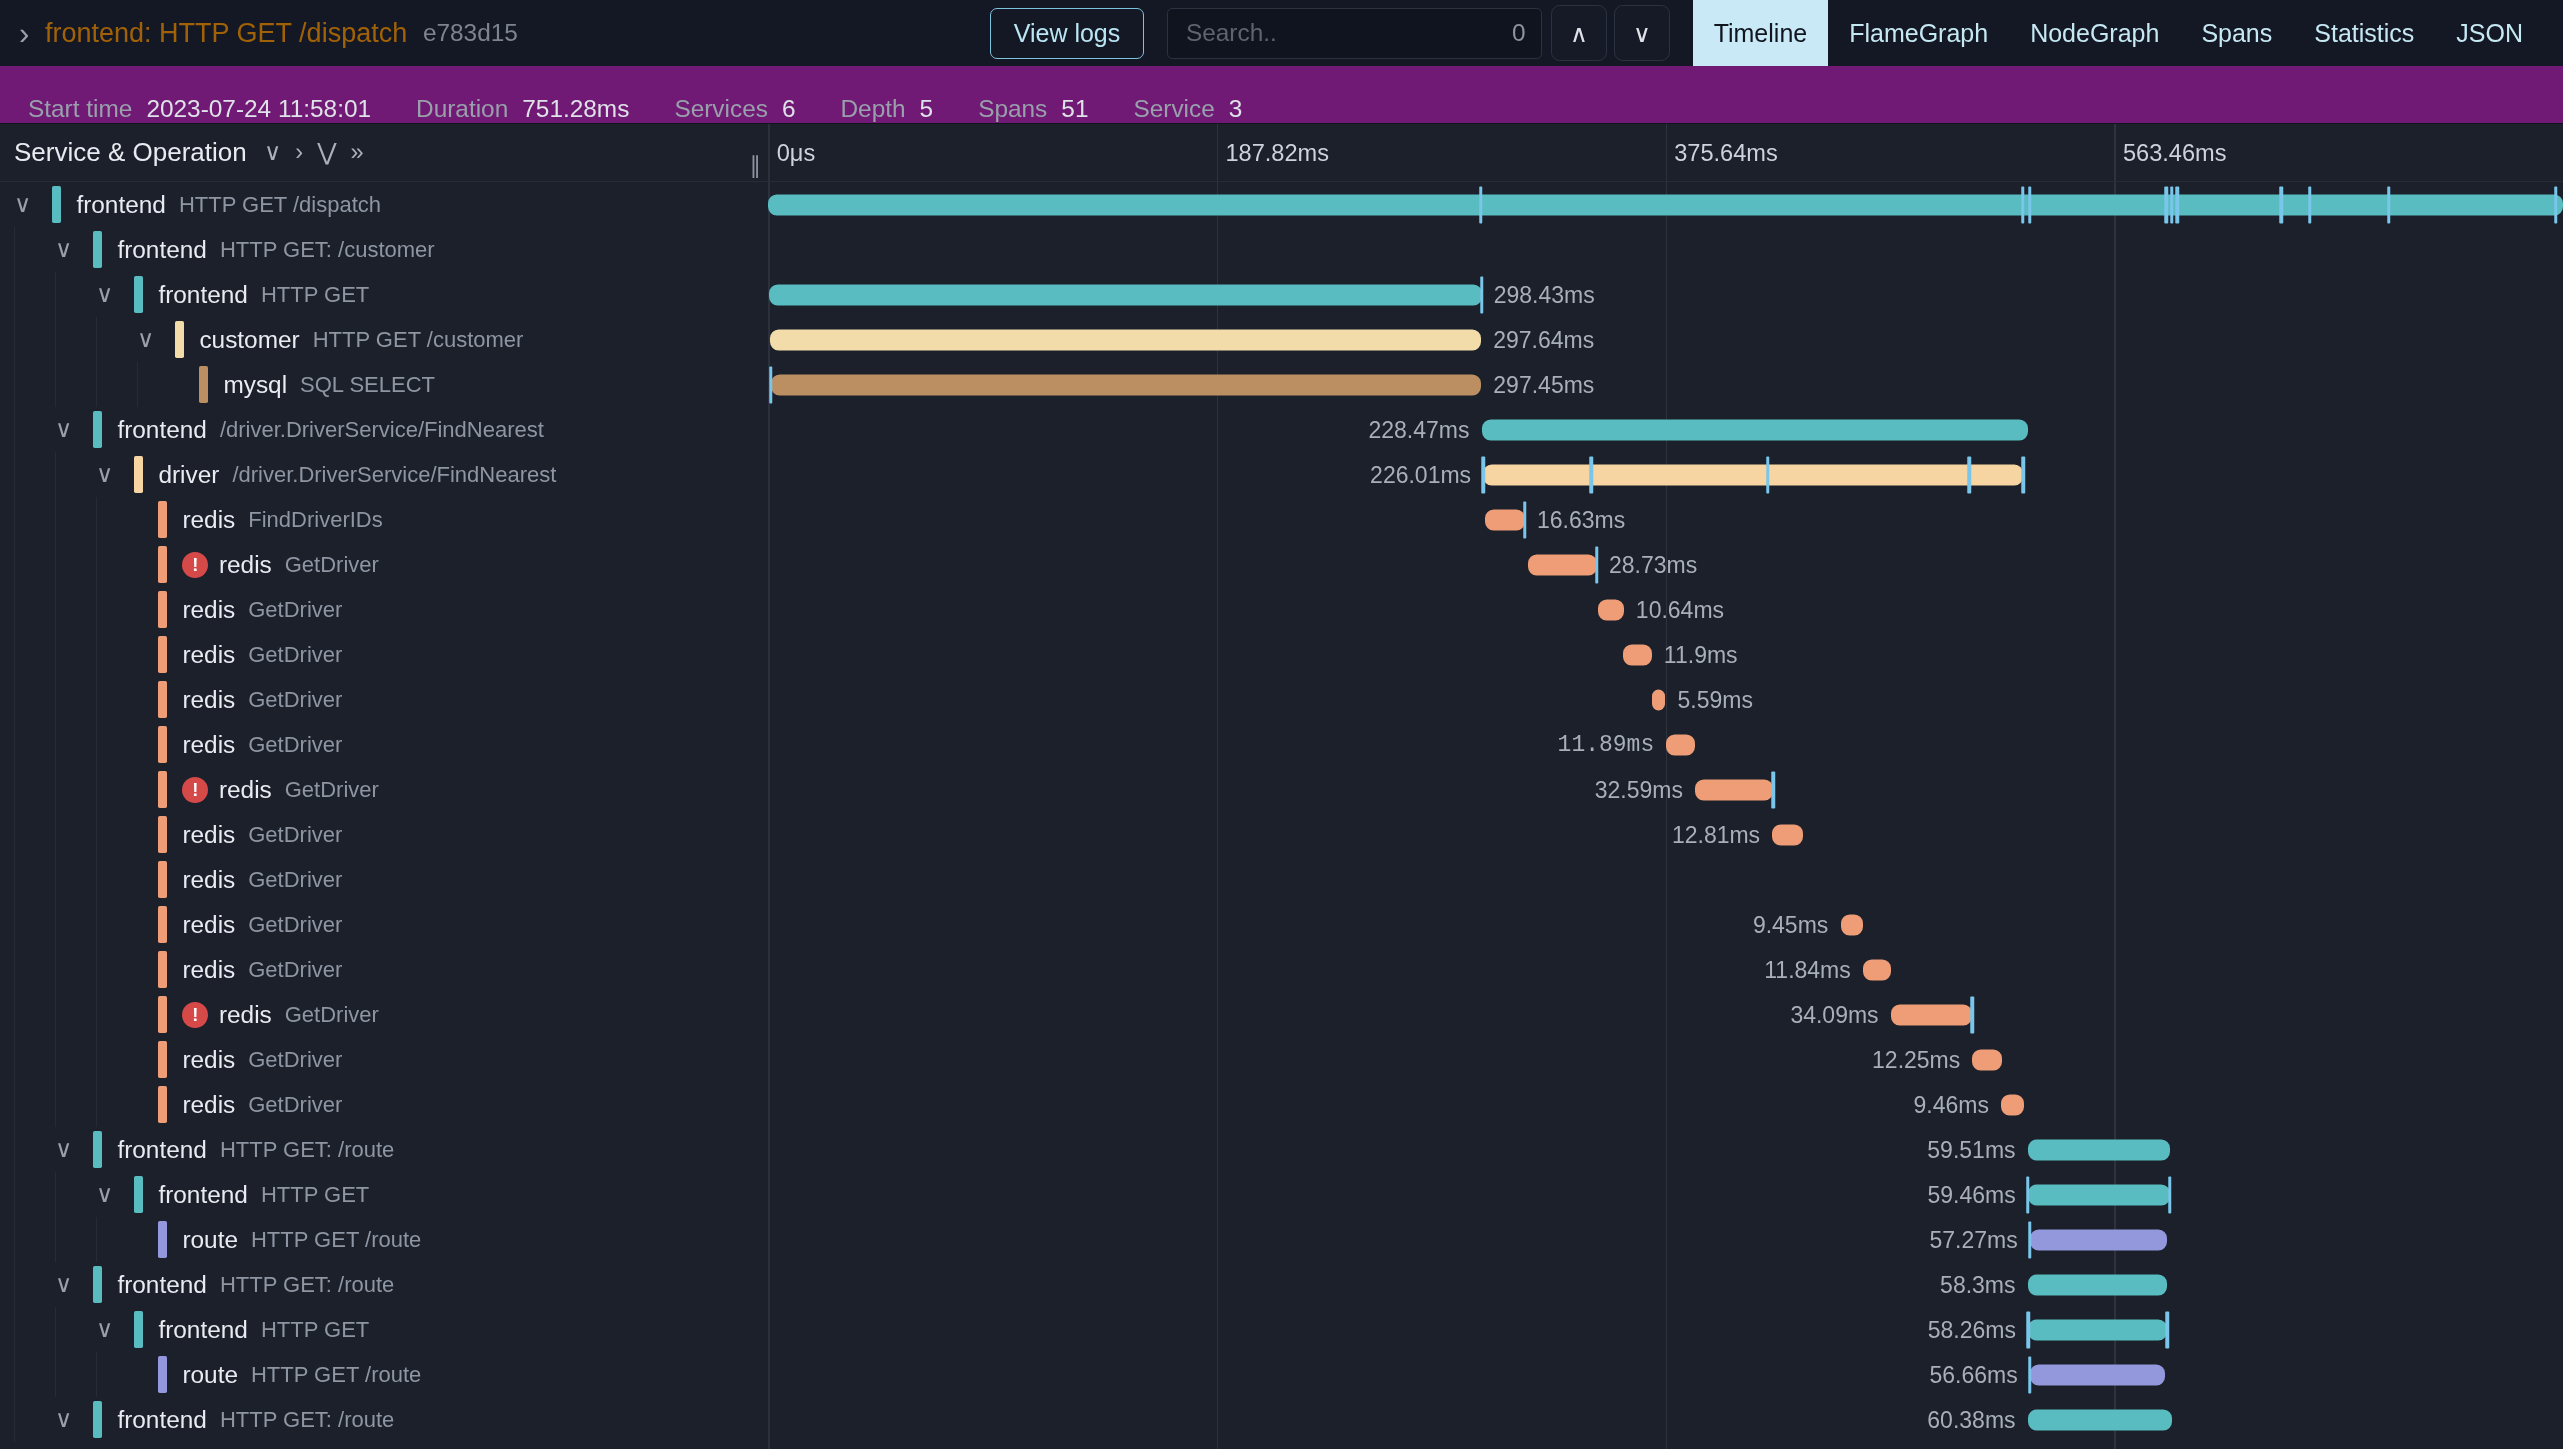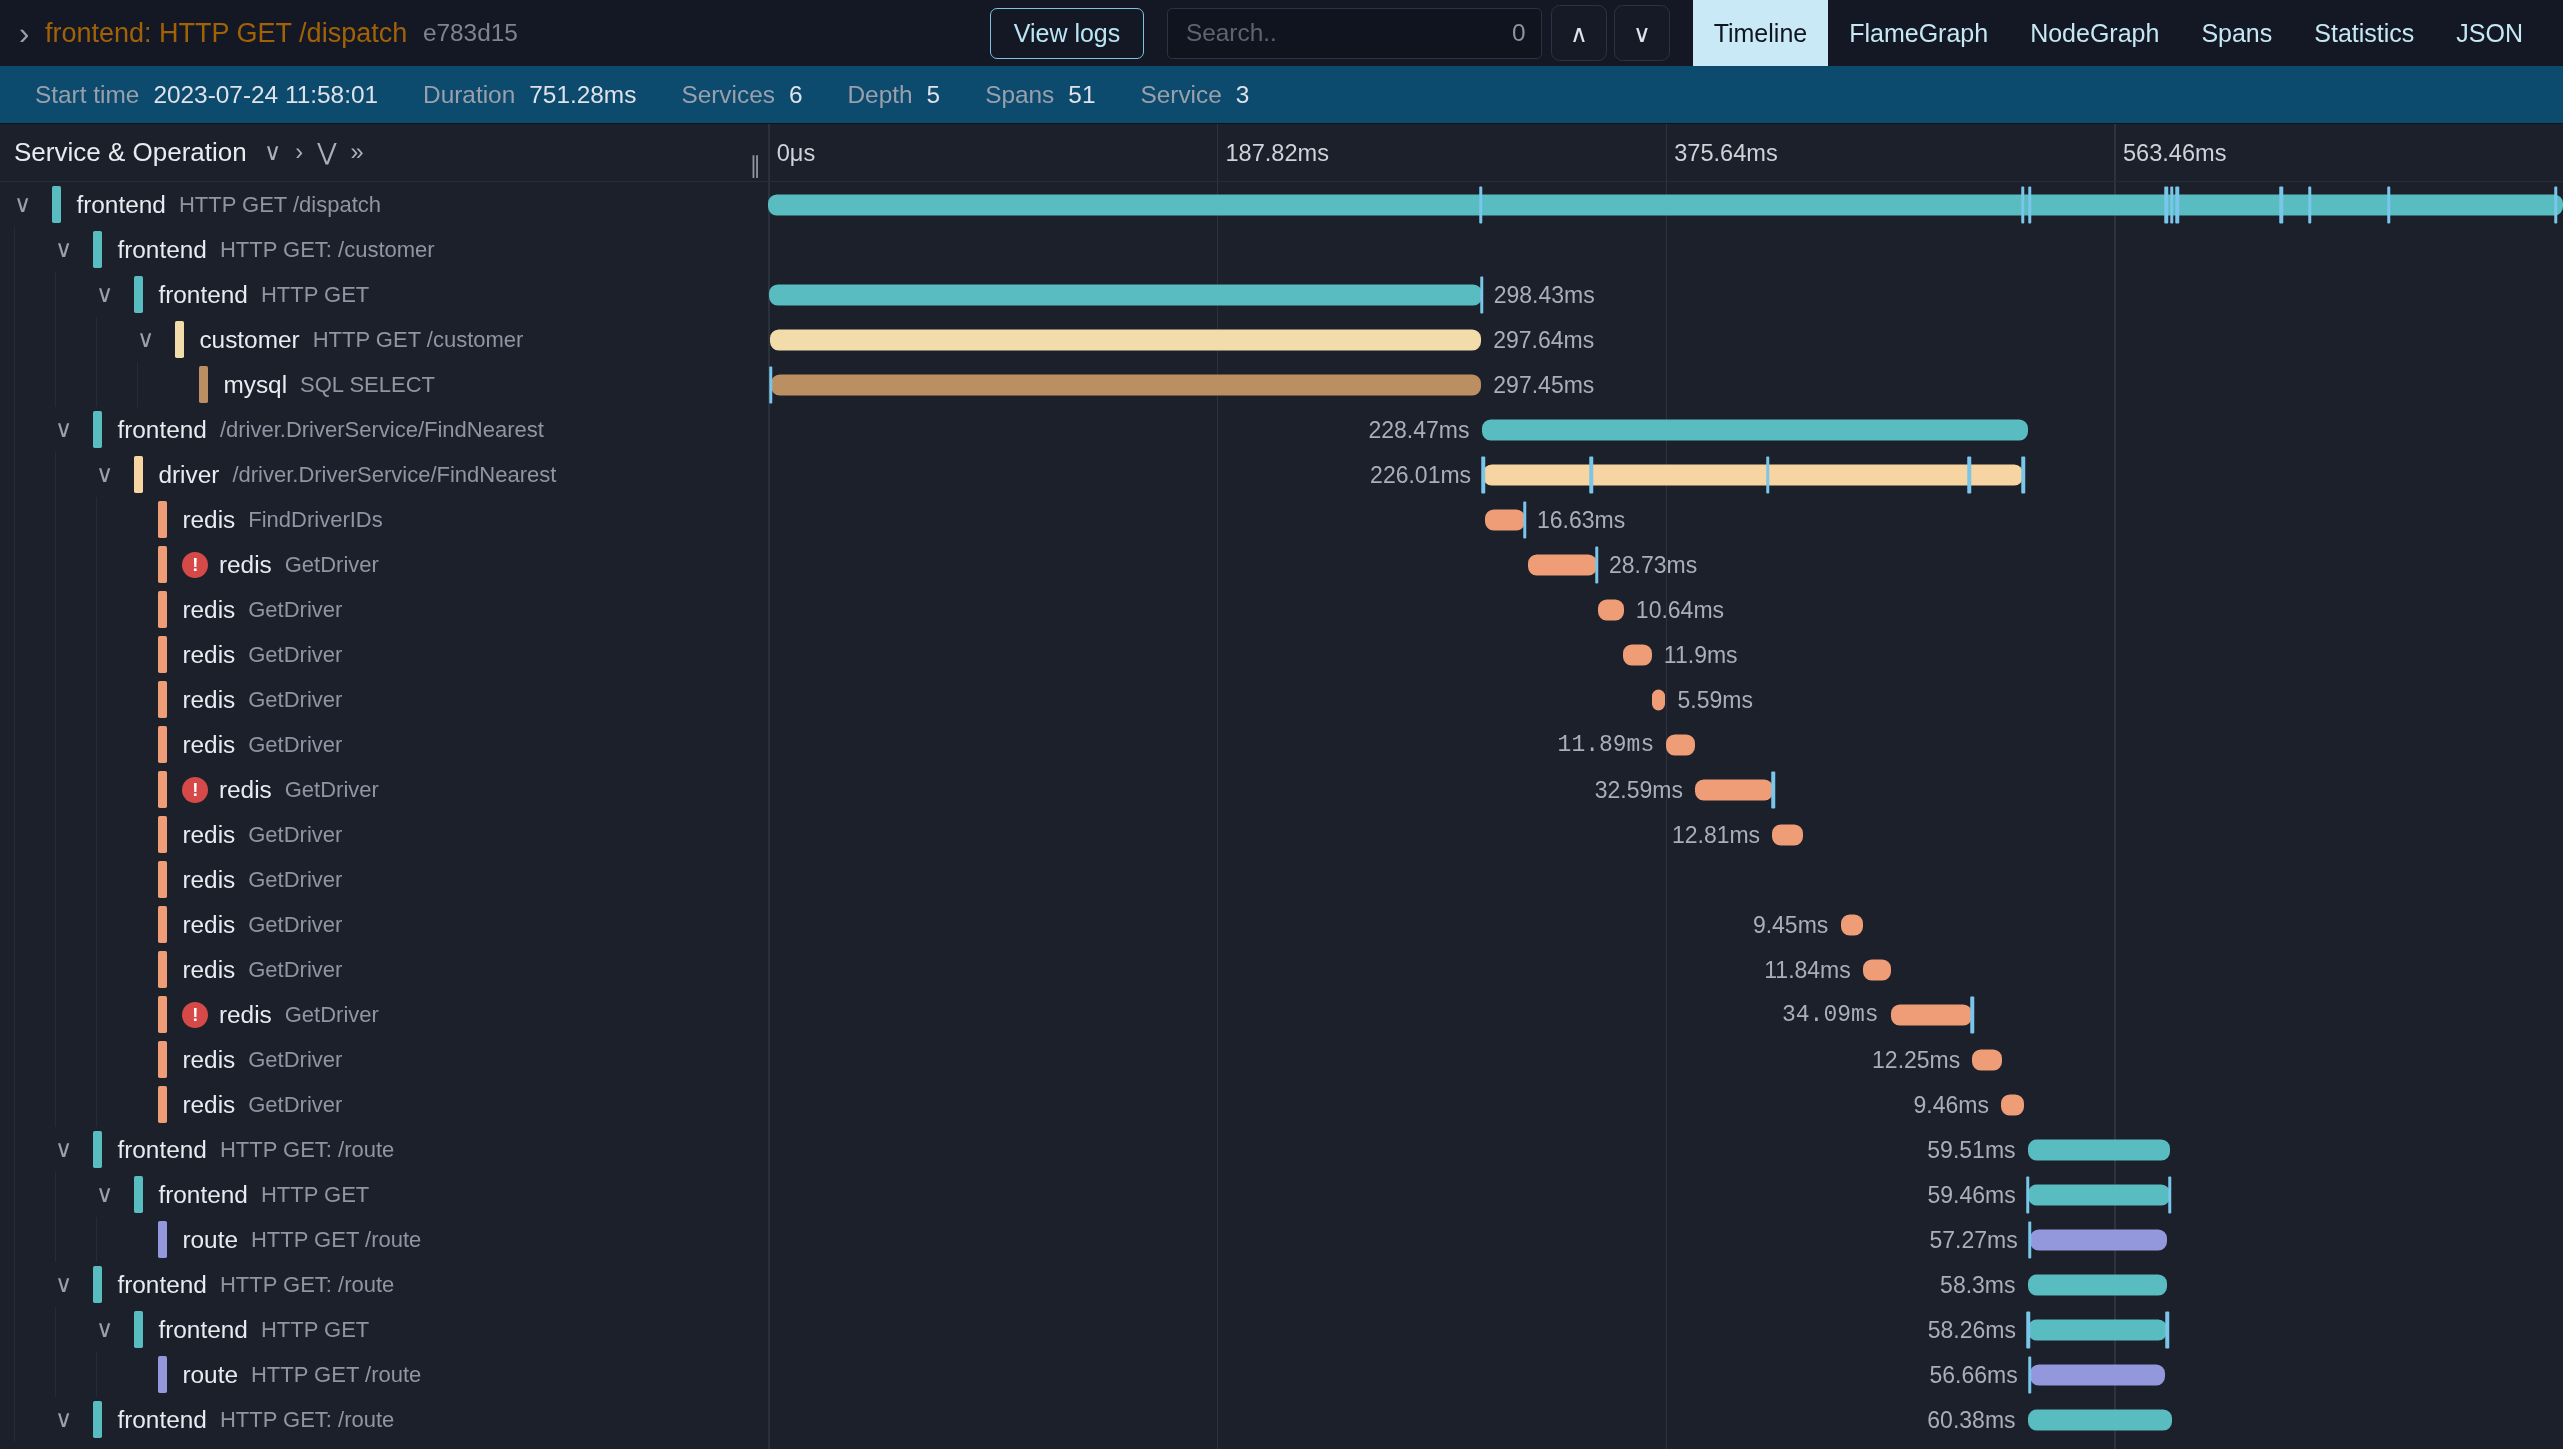--- a/index.html
+++ b/index.html
@@ -25,22 +25,22 @@
   .search-count{color:#8d93a0;font-size:24.4px;margin-left:10.5px;}
   .navbtn{width:54px;height:54px;border:1.7px solid #2c3340;border-radius:8.7px;background:#161a26;
           color:#dfe2e8;font-size:24.4px;display:flex;align-items:center;justify-content:center;
           margin-right:7px;cursor:pointer;}
   .tabs{display:flex;align-items:center;height:100%;margin-left:15.7px;}
   .tab{color:#c5e8f3;font-size:25px;padding:0 21px;height:100%;display:flex;align-items:center;
           cursor:pointer;white-space:nowrap;}
   .tab.active{background:#c9e9f6;color:#10151f;}
 
   
-  .summary{position:absolute;top:66px;left:0;right:0;height:58px;background:#0c4a6e;
-          border-bottom:1.7px solid #11141c;display:flex;align-items:center;padding:0 35px;
+  .summary{position:absolute;top:66px;left:0;right:0;height:58px;background:#701a75;
+          border-bottom:1.7px solid #11141c;display:flex;align-items:flex-end;padding:0 28px;
           box-sizing:border-box;}
   .sum-item{display:flex;align-items:baseline;margin-right:45px;white-space:nowrap;}
   .sum-label{color:#99a0ac;font-size:24.4px;margin-right:14px;}
   .sum-value{color:#dfe2e8;font-size:24.4px;}
 
   
   .main{position:absolute;top:124px;left:0;right:0;bottom:0;}
   .gridlines{position:absolute;top:0;bottom:0;left:768px;right:0;pointer-events:none;}
   .gridline{position:absolute;top:0;bottom:0;width:1.7px;background:rgba(205,215,235,0.10);}
   .panel-divider{position:absolute;top:0;bottom:0;left:768px;width:1.7px;background:#2a303c;}
@@ -438,21 +438,21 @@
             <div class="indent"></div>
             <div class="leaf-gap"></div>
             <div class="strip" style="background: rgb(238, 157, 118);"></div>
             <div class="err-badge">!</div>
             <span class="svc">redis</span>
             <span class="op">GetDriver</span>
           </div>
           <div class="lane">
             <div class="bar" style="left: 62.55%; width: 4.54%; background: rgb(238, 157, 118);"></div>
             <div class="tick" style="left: 67.09%;"></div>
-            <span class="dur" style="right: 37.45%; padding-right: 12.2px; font-family: Liberation Mono, monospace;">34.09ms</span>
+            <span class="dur" style="right: 37.45%; padding-right: 12.2px;">34.09ms</span>
           </div>
         </div>
         <div class="row">
           <div class="left-cell">
             <div class="indent"></div>
             <div class="indent"></div>
             <div class="indent"></div>
             <div class="leaf-gap"></div>
             <div class="strip" style="background: rgb(238, 157, 118);"></div>
             <span class="svc">redis</span>

